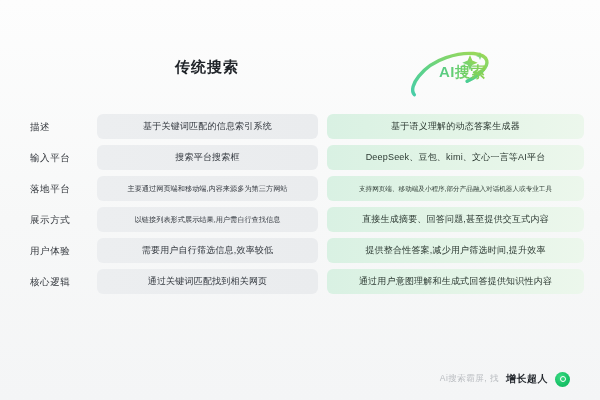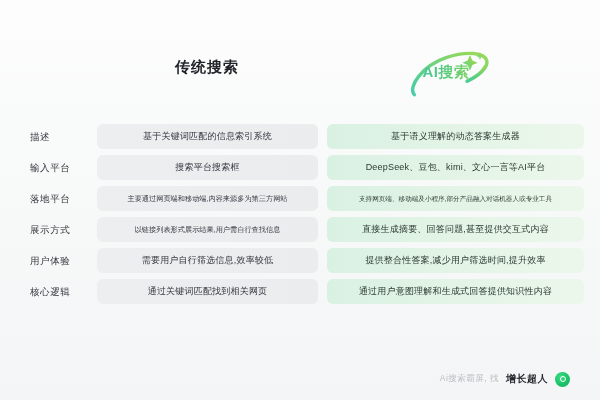--- a/index.html
+++ b/index.html
@@ -61,36 +61,36 @@
     left: 0;
     top: 0;
     width: 96px;
     height: 50px;
   }
   .title-ai {
     position: absolute;
     left: 2px;
     top: 15px;
     width: 80px;
-    text-align: center;
+    text-align: right;
     font-size: 15px;
     font-weight: 700;
     letter-spacing: 0.5px;
     background: linear-gradient(96deg, #3fbf9a 0%, #4fc98c 35%, #6fd06a 70%, #8ed24f 100%);
     -webkit-background-clip: text;
     background-clip: text;
     color: transparent;
     -webkit-text-fill-color: transparent;
   }
 
   
   .table {
     position: absolute;
     left: 0;
-    top: 124px;
+    top: 114px;
     width: 600px;
   }
   .row {
     position: relative;
     height: 25px;
     margin-bottom: 6px;
     display: flex;
     align-items: center;
   }
   .row-label {

